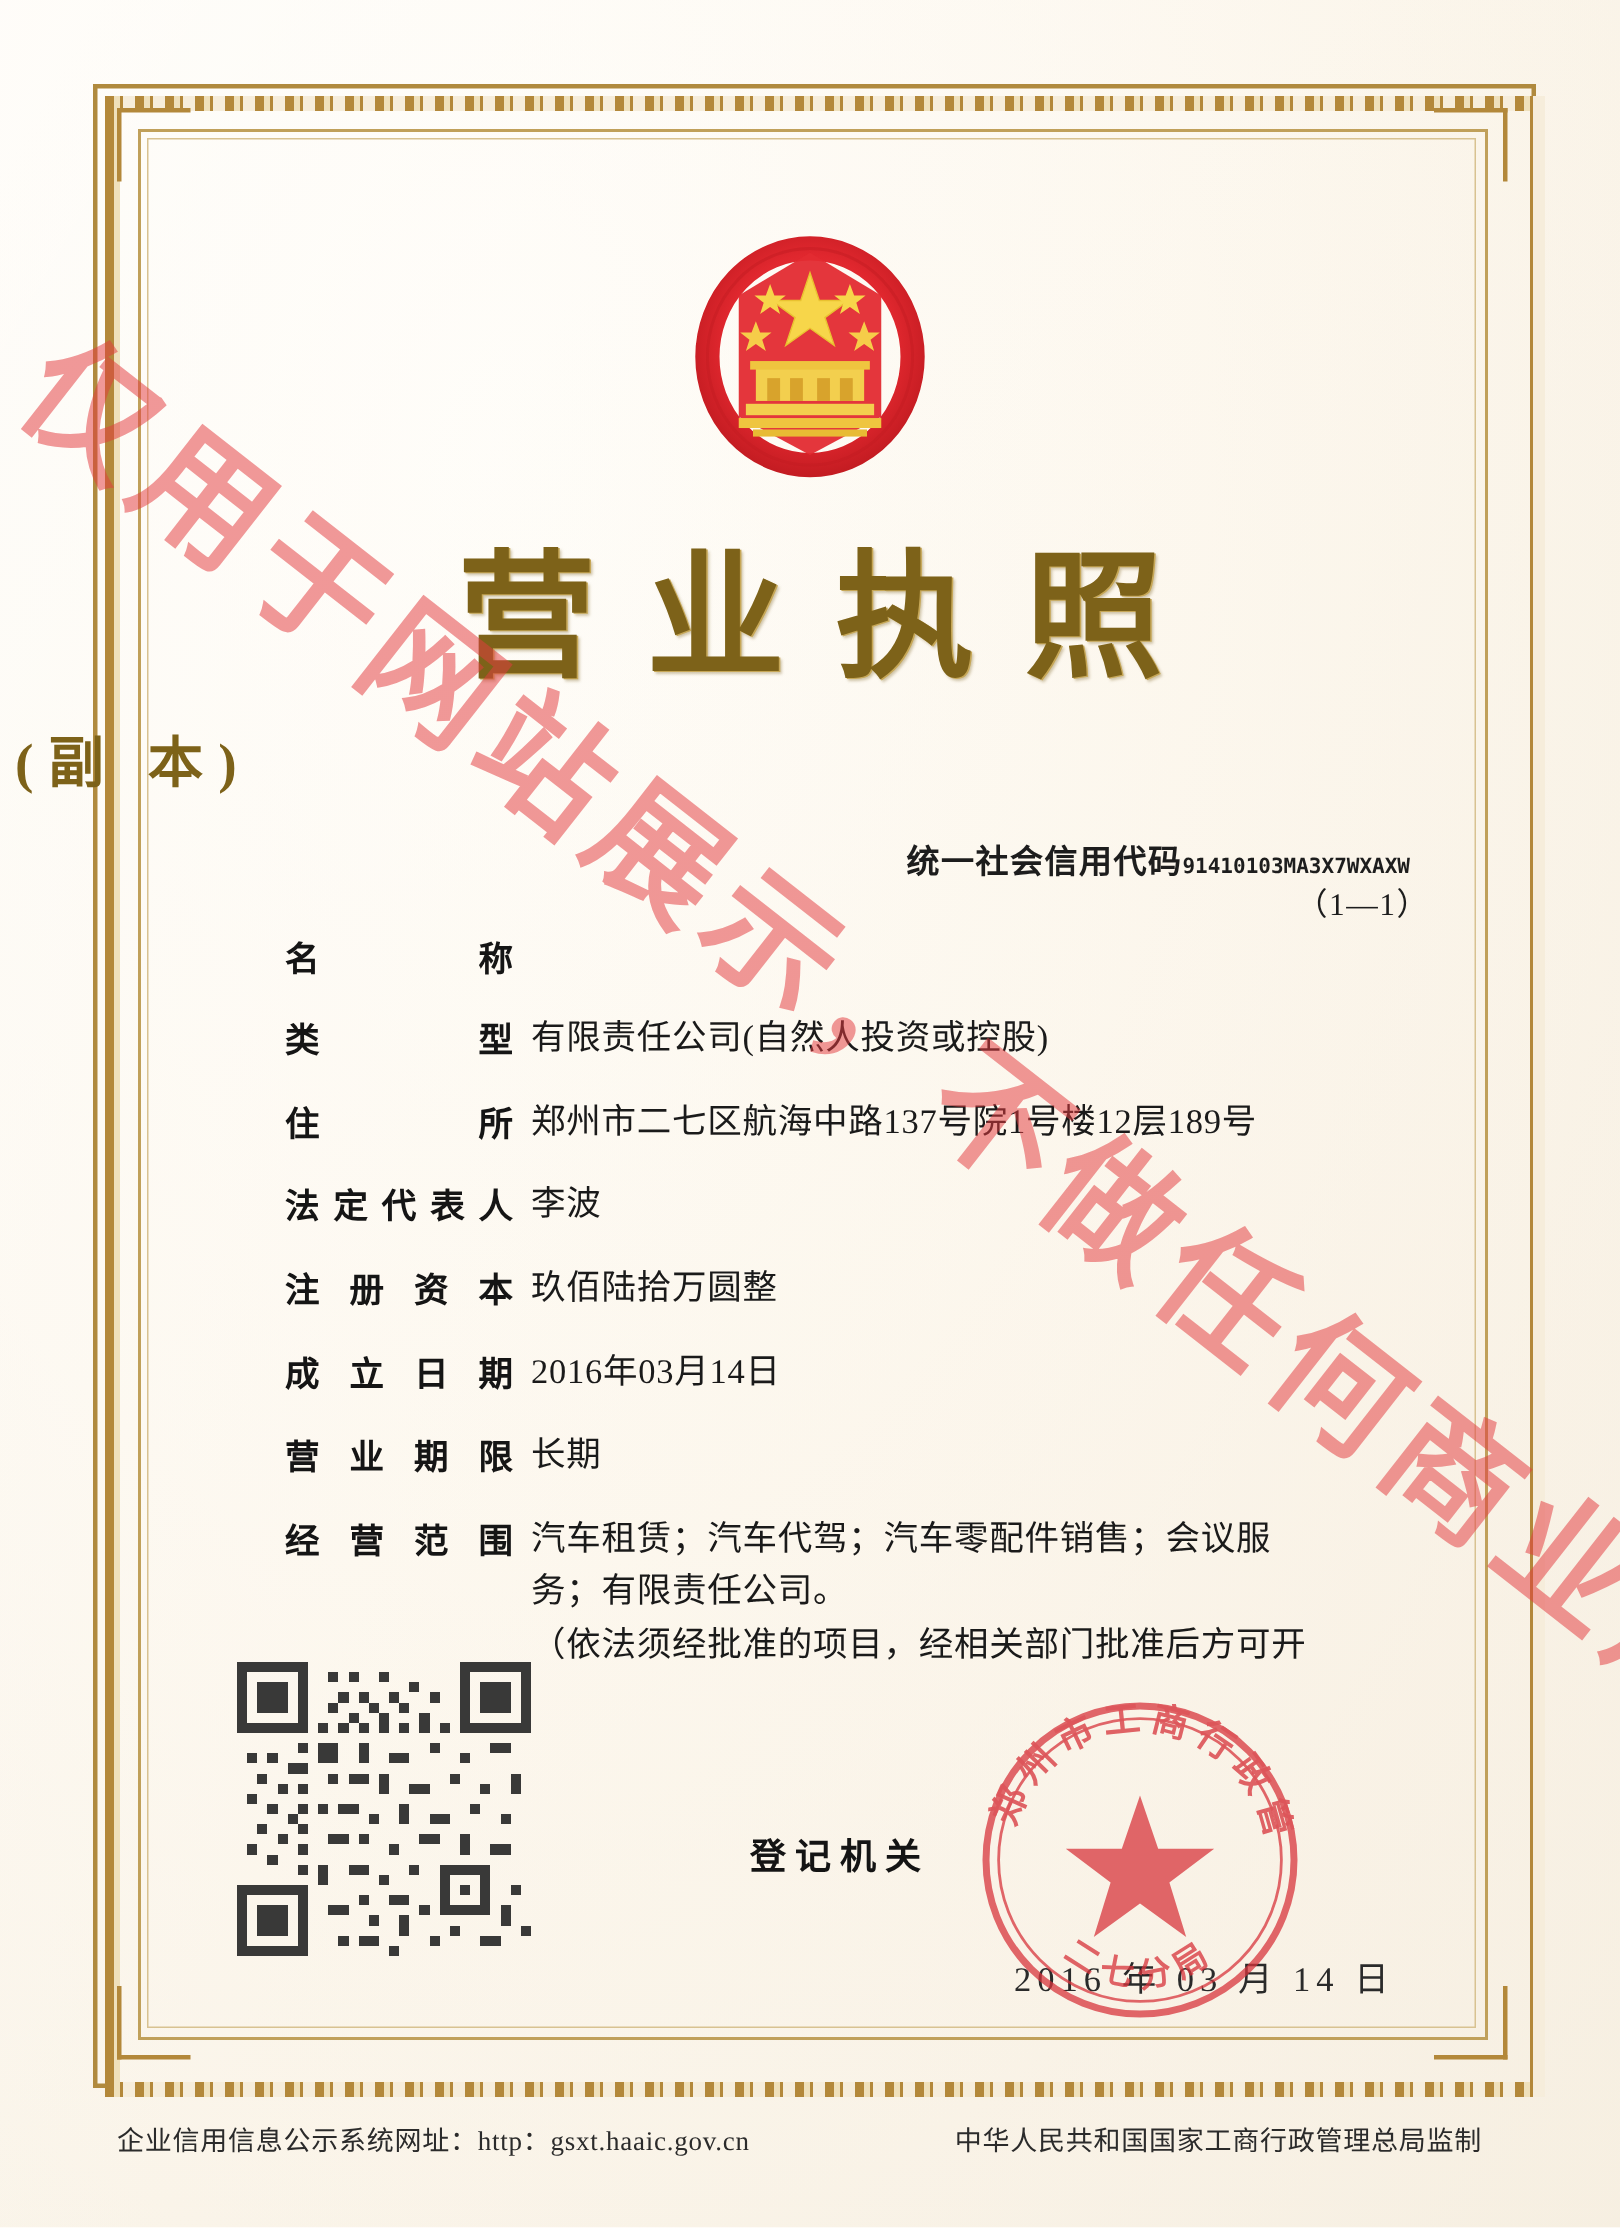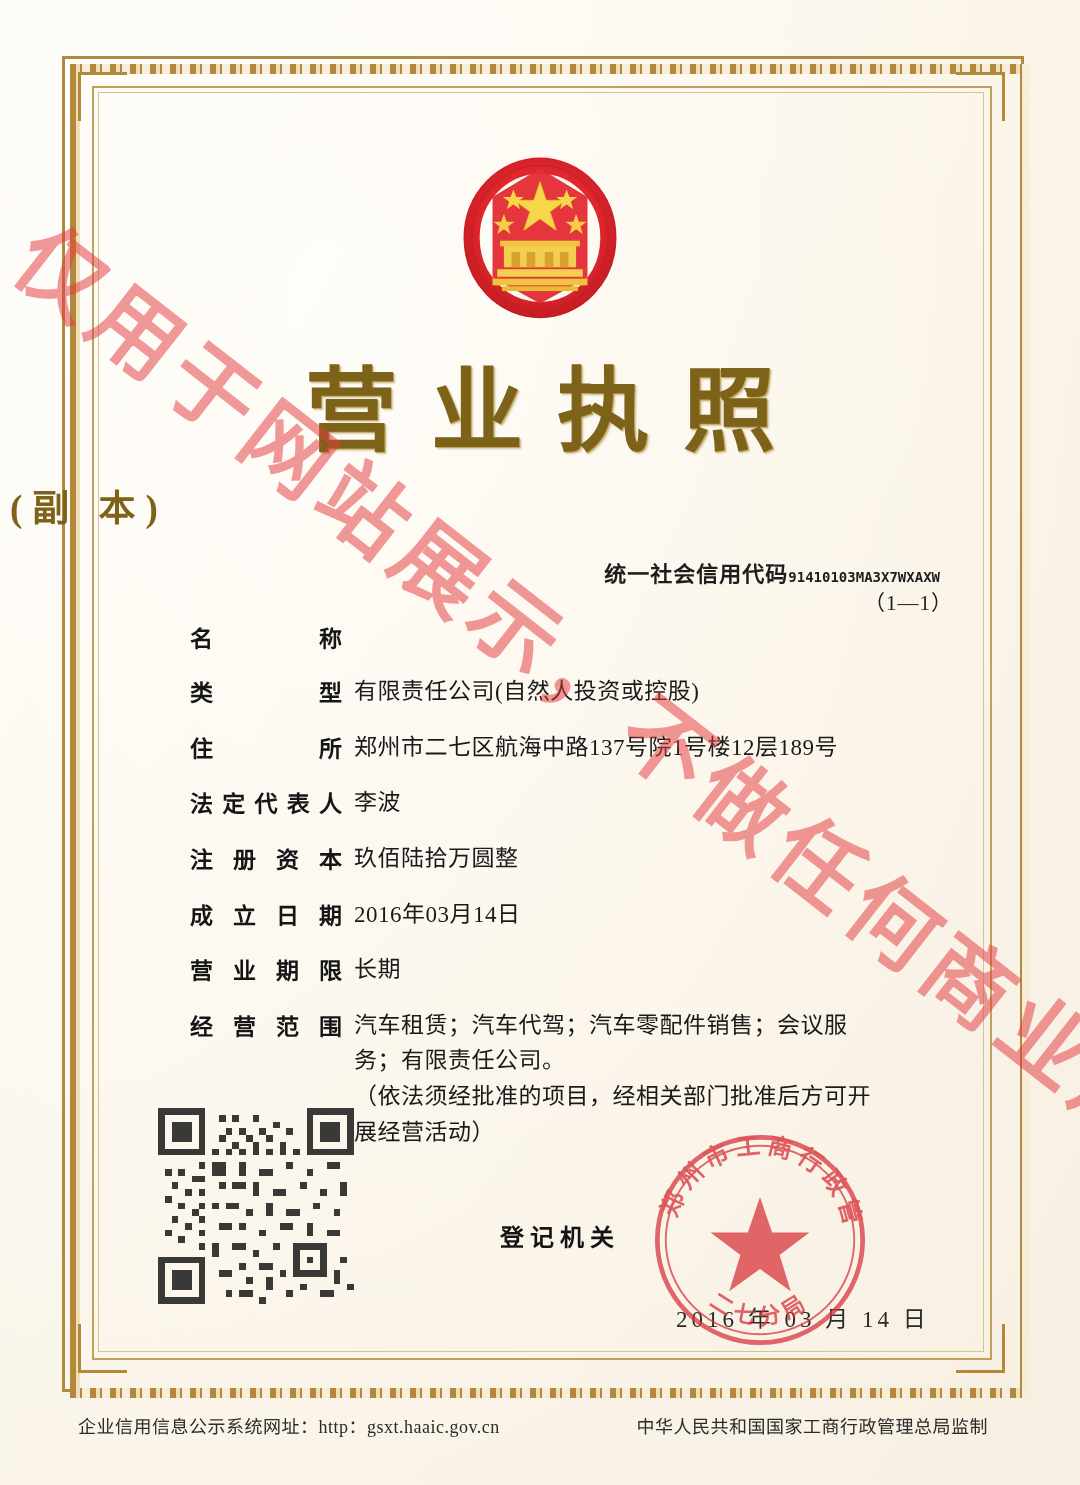--- a/index.html
+++ b/index.html
@@ -394,21 +394,20 @@
       <div class="field-label">
         <span>经</span>
           <span>营</span>
           <span>范</span>
           <span>围</span>
       </div>
       <div class="field-value multiline">
         <span class="ind">汽车租赁；汽车代驾；汽车零配件销售；会议服</span>
         <span class="ind">务；有限责任公司。</span>
         <span class="ind">（依法须经批准的项目，经相关部门批准后方可开</span>
-        <span class="ind">展经营活动）</span>
       </div>
     </div>
 
   </div>
 
   <svg id="qr" viewBox="0 0 29 29" shape-rendering="crispEdges">
     <rect width="29" height="29" fill="#ffffff" opacity="0"></rect>
     <g fill="#2b2b2b">
 
       <rect x="0" y="0" width="7" height="1"></rect>

